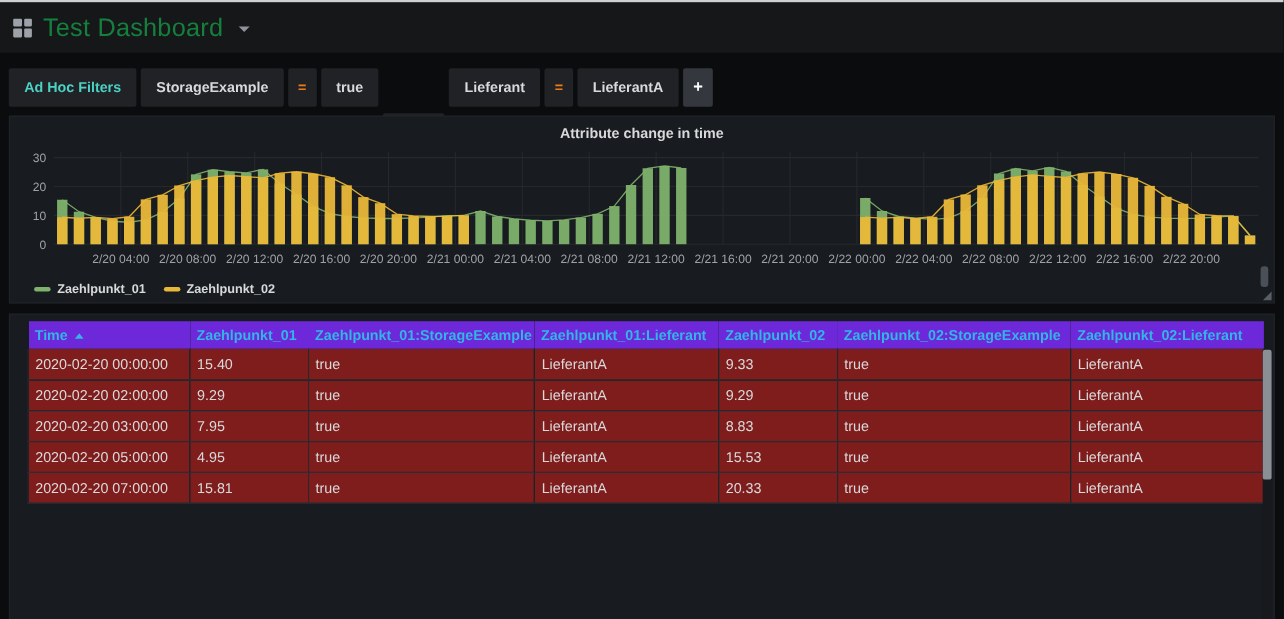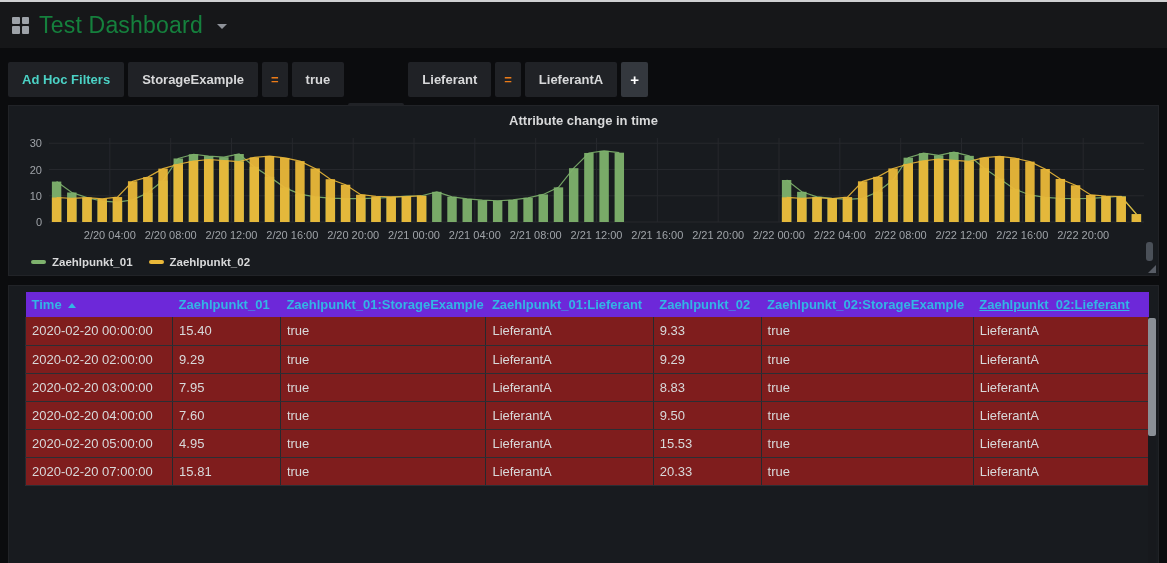--- a/index.html
+++ b/index.html
@@ -282,21 +282,21 @@
   <div class="table-area">
     <table>
       <thead>
           <tr id="table-head-row">
             <th style="width: 13.1%;"><span>Time</span><span class="sort-caret"></span></th>
             <th style="width: 9.6%;"><span>Zaehlpunkt_01</span></th>
             <th style="width: 18.3%;"><span>Zaehlpunkt_01:StorageExample</span></th>
             <th style="width: 14.9%;"><span>Zaehlpunkt_01:Lieferant</span></th>
             <th style="width: 9.6%;"><span>Zaehlpunkt_02</span></th>
             <th style="width: 18.9%;"><span>Zaehlpunkt_02:StorageExample</span></th>
-            <th style="width: 15.6%; text-decoration: underline;"><span>Zaehlpunkt_02:Lieferant</span></th>
+            <th style="width: 15.6%;"><span>Zaehlpunkt_02:Lieferant</span></th>
           </tr>
         </thead>
       <tbody id="table-body">
           <tr>
             <td>2020-02-20 00:00:00</td>
             <td>15.40</td>
             <td>true</td>
             <td>LieferantA</td>
             <td>9.33</td>
             <td>true</td>
@@ -310,29 +310,20 @@
             <td>9.29</td>
             <td>true</td>
             <td>LieferantA</td>
           </tr>
           <tr>
             <td>2020-02-20 03:00:00</td>
             <td>7.95</td>
             <td>true</td>
             <td>LieferantA</td>
             <td>8.83</td>
-            <td>true</td>
-            <td>LieferantA</td>
-          </tr>
-          <tr>
-            <td>2020-02-20 04:00:00</td>
-            <td>7.60</td>
-            <td>true</td>
-            <td>LieferantA</td>
-            <td>9.50</td>
             <td>true</td>
             <td>LieferantA</td>
           </tr>
           <tr>
             <td>2020-02-20 05:00:00</td>
             <td>4.95</td>
             <td>true</td>
             <td>LieferantA</td>
             <td>15.53</td>
             <td>true</td>

